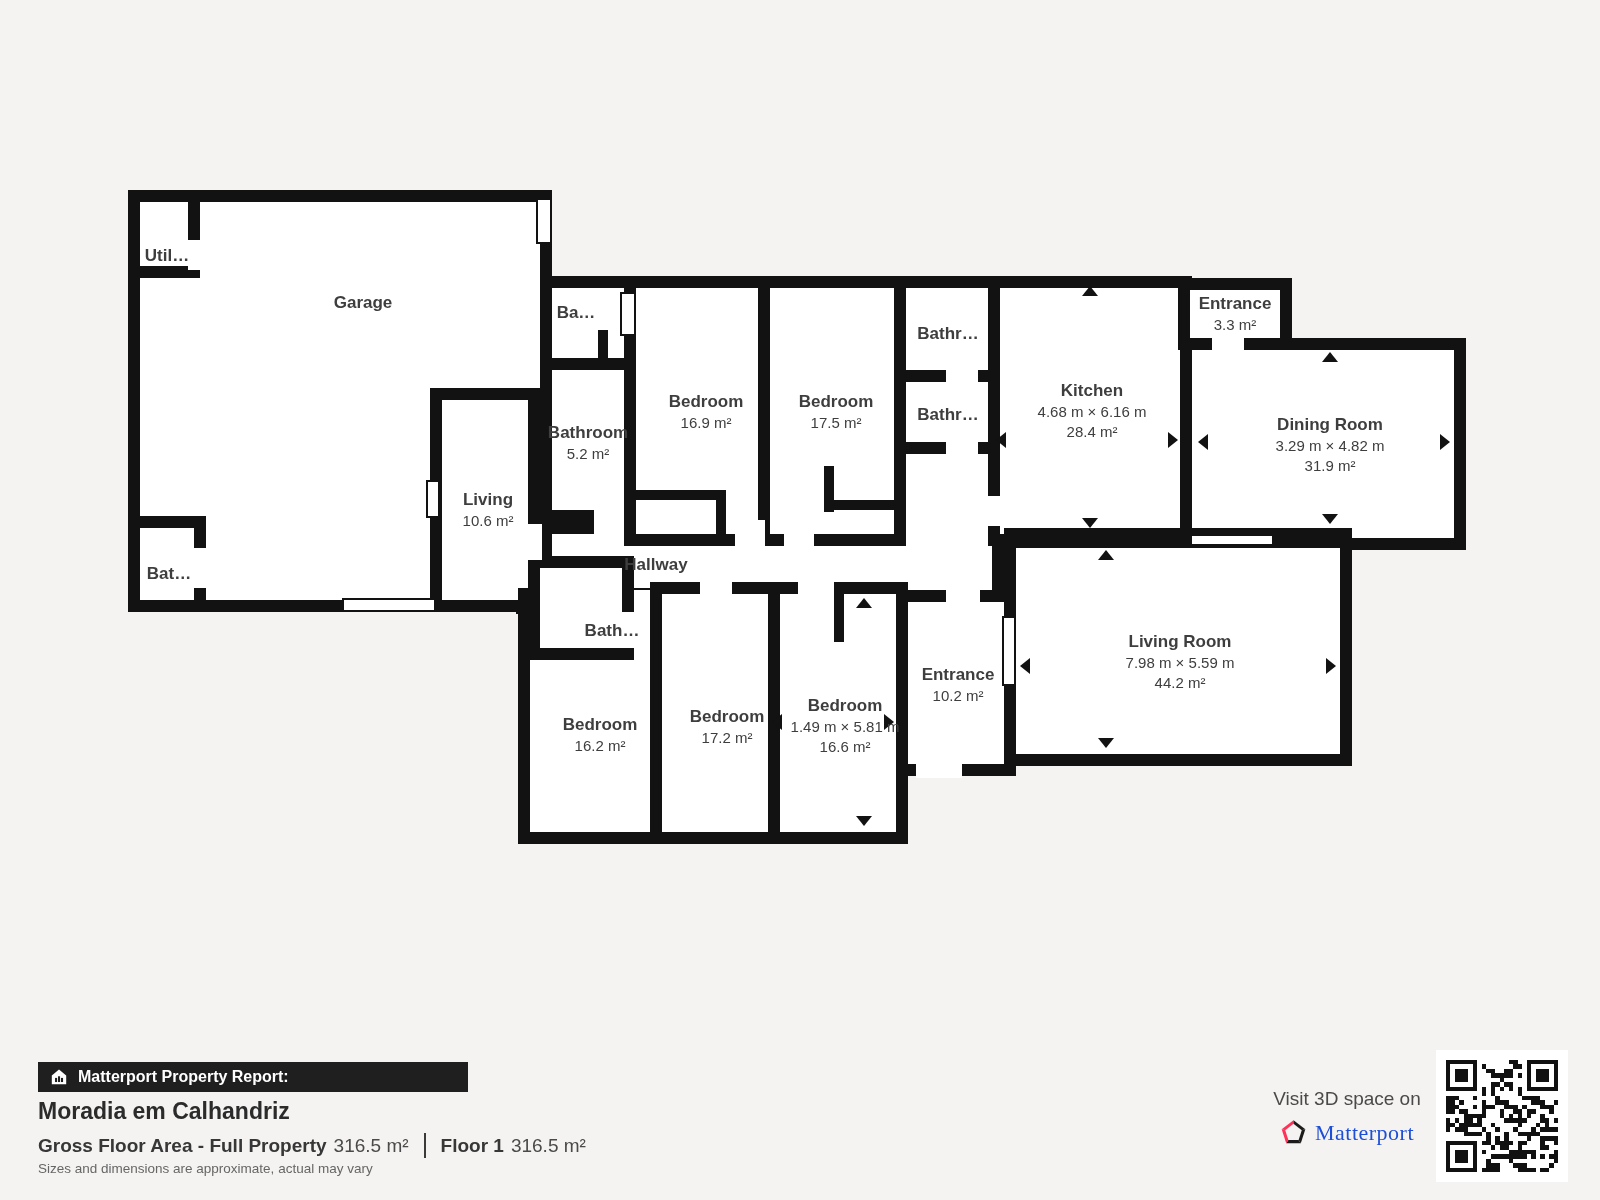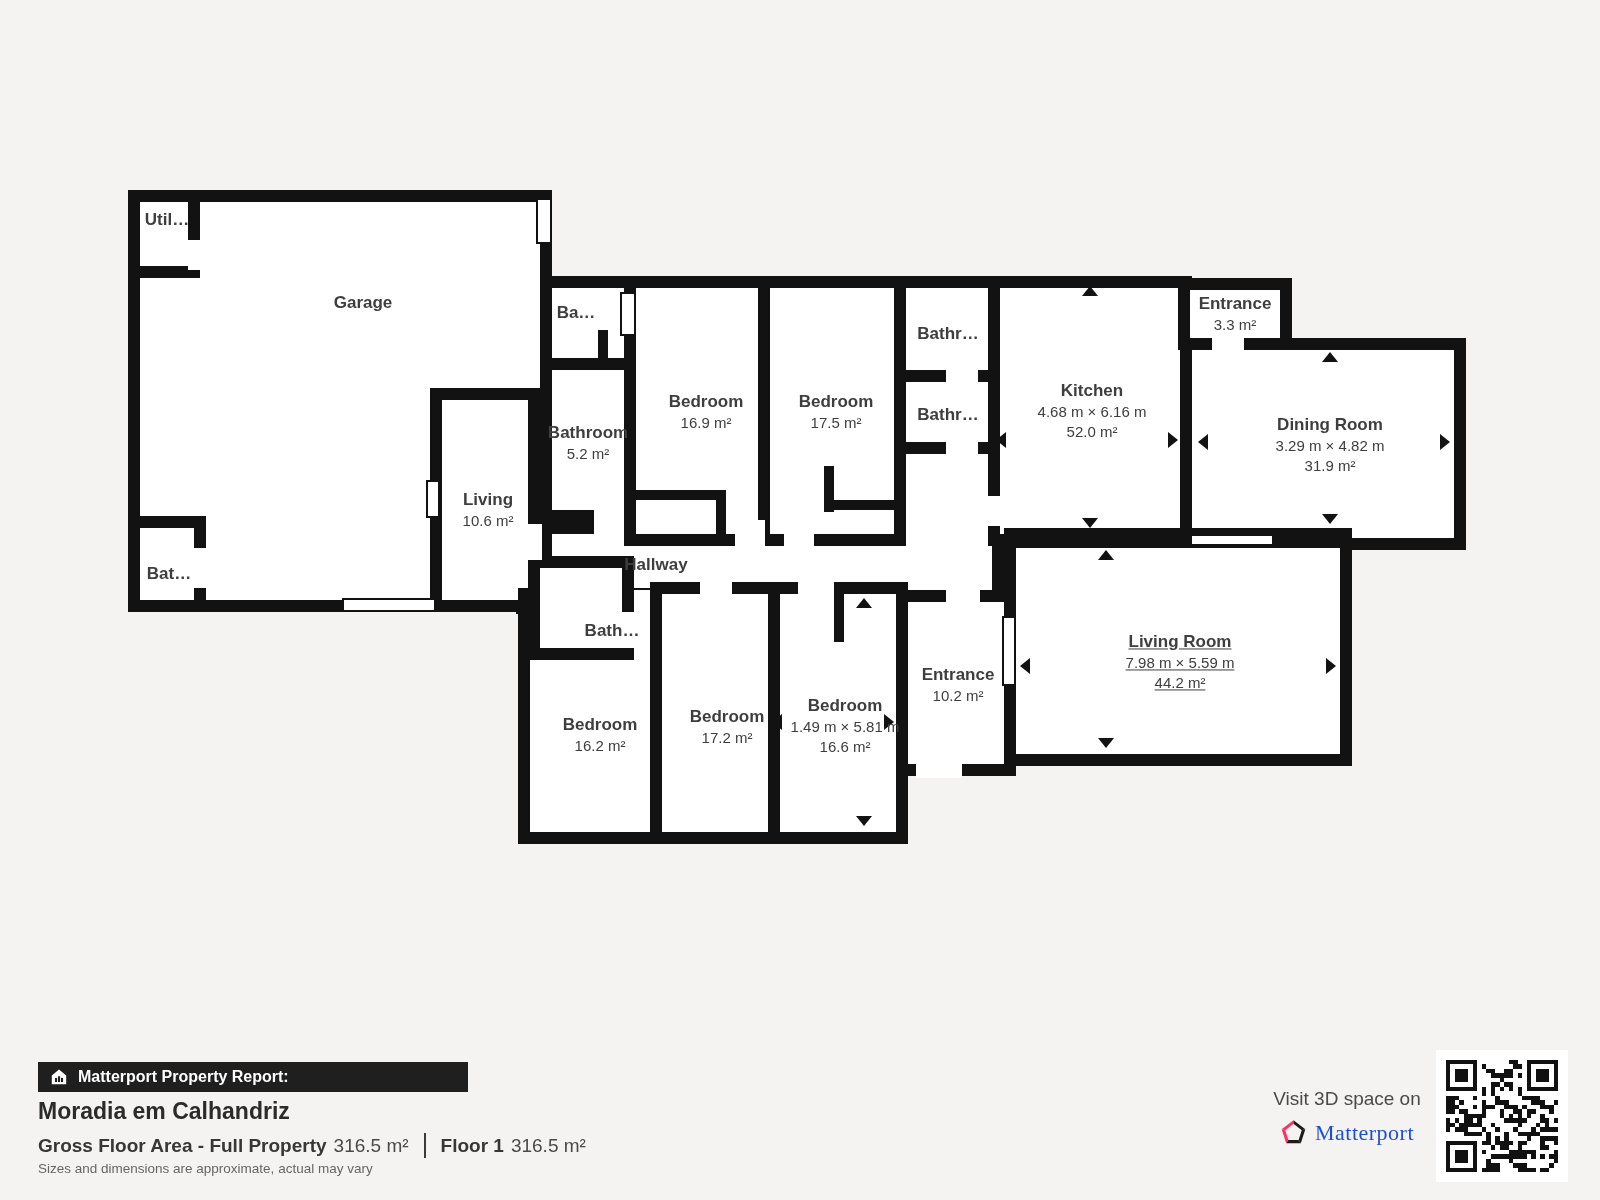--- a/index.html
+++ b/index.html
@@ -118,21 +118,21 @@
   <div class="arrow left" style="left:1020px;top:658px;"></div>
   <div class="arrow right" style="left:1326px;top:658px;"></div>
   <div class="arrow up" style="left:856px;top:598px;"></div>
   <div class="arrow down" style="left:856px;top:816px;"></div>
   <div class="arrow left" style="left:772px;top:714px;"></div>
   <div class="arrow right" style="left:884px;top:714px;"></div>
 
   <div class="room-label" style="left:363px;top:303px;">
     <div class="rname">Garage</div>
     </div>
-  <div class="room-label" style="left:167px;top:220px;">
+  <div class="room-label" style="left:167px;top:256px;">
     <div class="rname">Util…</div>
     </div>
   <div class="room-label" style="left:169px;top:574px;">
     <div class="rname">Bat…</div>
     </div>
   <div class="room-label" style="left:488px;top:510px;">
     <div class="rname">Living</div>
     <div class="rsub">10.6 m²</div>
     </div>
   <div class="room-label" style="left:576px;top:313px;">
@@ -152,21 +152,21 @@
     </div>
   <div class="room-label" style="left:948px;top:334px;">
     <div class="rname">Bathr…</div>
     </div>
   <div class="room-label" style="left:948px;top:415px;">
     <div class="rname">Bathr…</div>
     </div>
   <div class="room-label" style="left:1092px;top:411px;">
     <div class="rname">Kitchen</div>
     <div class="rsub">4.68 m × 6.16 m</div>
-    <div class="rsub">52.0 m²</div>
+    <div class="rsub">28.4 m²</div>
     </div>
   <div class="room-label" style="left:1235px;top:314px;">
     <div class="rname">Entrance</div>
     <div class="rsub">3.3 m²</div>
     </div>
   <div class="room-label" style="left:1330px;top:445px;text-align:center;">
     <div class="rname">Dining Room</div>
     <div class="rsub">3.29 m × 4.82 m</div>
     <div class="rsub">31.9 m²</div>
     </div>
@@ -186,21 +186,21 @@
     </div>
   <div class="room-label" style="left:845px;top:726px;">
     <div class="rname">Bedroom</div>
     <div class="rsub">1.49 m × 5.81 m</div>
     <div class="rsub">16.6 m²</div>
     </div>
   <div class="room-label" style="left:958px;top:685px;">
     <div class="rname">Entrance</div>
     <div class="rsub">10.2 m²</div>
     </div>
-  <div class="room-label" style="left:1180px;top:662px;text-decoration:underline;">
+  <div class="room-label" style="left:1180px;top:662px;">
     <div class="rname">Living Room</div>
     <div class="rsub">7.98 m × 5.59 m</div>
     <div class="rsub">44.2 m²</div>
     </div>
 </div>
 
 <div class="banner">
   <span style="display:inline-flex;">
     <svg width="18" height="18" viewBox="0 0 20 20">
       <path d="M2 18 V8.2 L10 1.8 L18 8.2 V18 Z" fill="#ffffff"></path>

